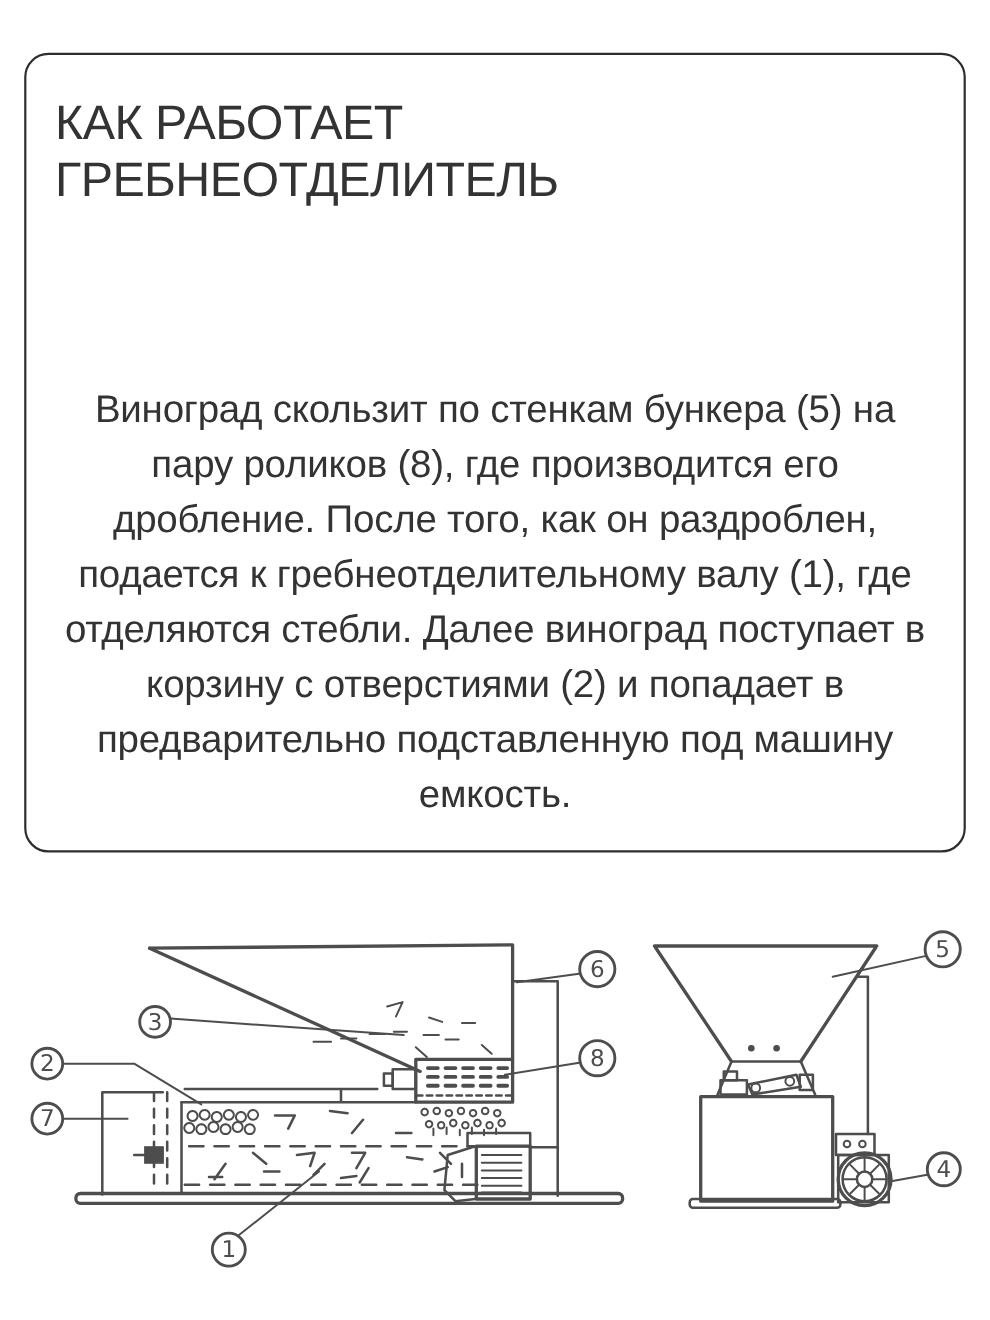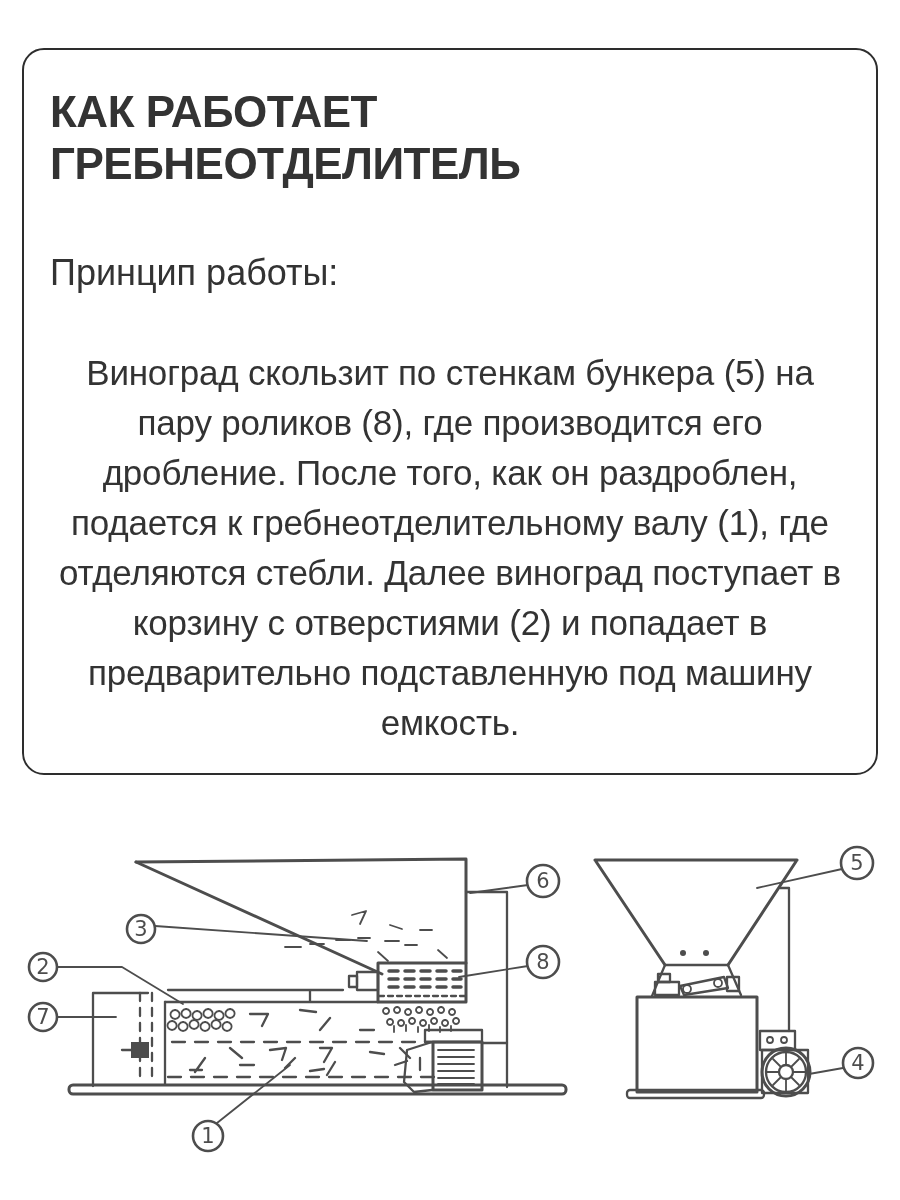--- a/index.html
+++ b/index.html
@@ -11,21 +11,21 @@
     background:var(--background);
     font-family:"Liberation Sans",sans-serif;color:var(--text);
   }
   .card{
     position:absolute;left:22px;top:48px;width:856px;height:727px;
     box-sizing:border-box;border:2px solid var(--card_border);
     border-radius:22px;background:var(--background);
   }
   .title{
     position:absolute;left:26px;top:36px;max-width:580px;
-    font-size:44px;font-weight:bold;line-height:52px;letter-spacing:-0.5px;
+    font-size:44px;font-weight:normal;line-height:52px;letter-spacing:-0.5px;
     color:var(--text);
   }
   .subtitle{
     position:absolute;left:26px;top:198px;
     font-size:36px;line-height:50px;color:var(--text);
   }
   .bodytext{
     position:absolute;left:26px;top:298px;width:800px;
     font-size:35px;line-height:50px;letter-spacing:-0.2px;color:var(--text);text-align:center;
   }
@@ -44,21 +44,20 @@
     text-anchor:middle;
   }
 </style>
 </head>
 <body>
 
 <div>
 
   <div class="card">
     <div class="title">КАК РАБОТАЕТ ГРЕБНЕОТДЕЛИТЕЛЬ</div>
-    <div class="subtitle">Принцип работы:</div>
     <div class="bodytext">Виноград скользит по стенкам бункера (5) на пару роликов (8), где производится его дробление. После того, как он раздроблен, подается к гребнеотделительному валу (1), где отделяются стебли. Далее виноград поступает в корзину с отверстиями (2) и попадает в предварительно подставленную под машину емкость.</div>
   </div>
 
   <svg class="diagram" width="900" height="410" viewBox="0 790 900 410" xmlns="http://www.w3.org/2000/svg">
 
     <g>
 
       <path class="dl dlt" d="M136,862 L466,859 L466,963"></path>
       <path class="dl dlt" d="M136,862 L382,974"></path>
 

